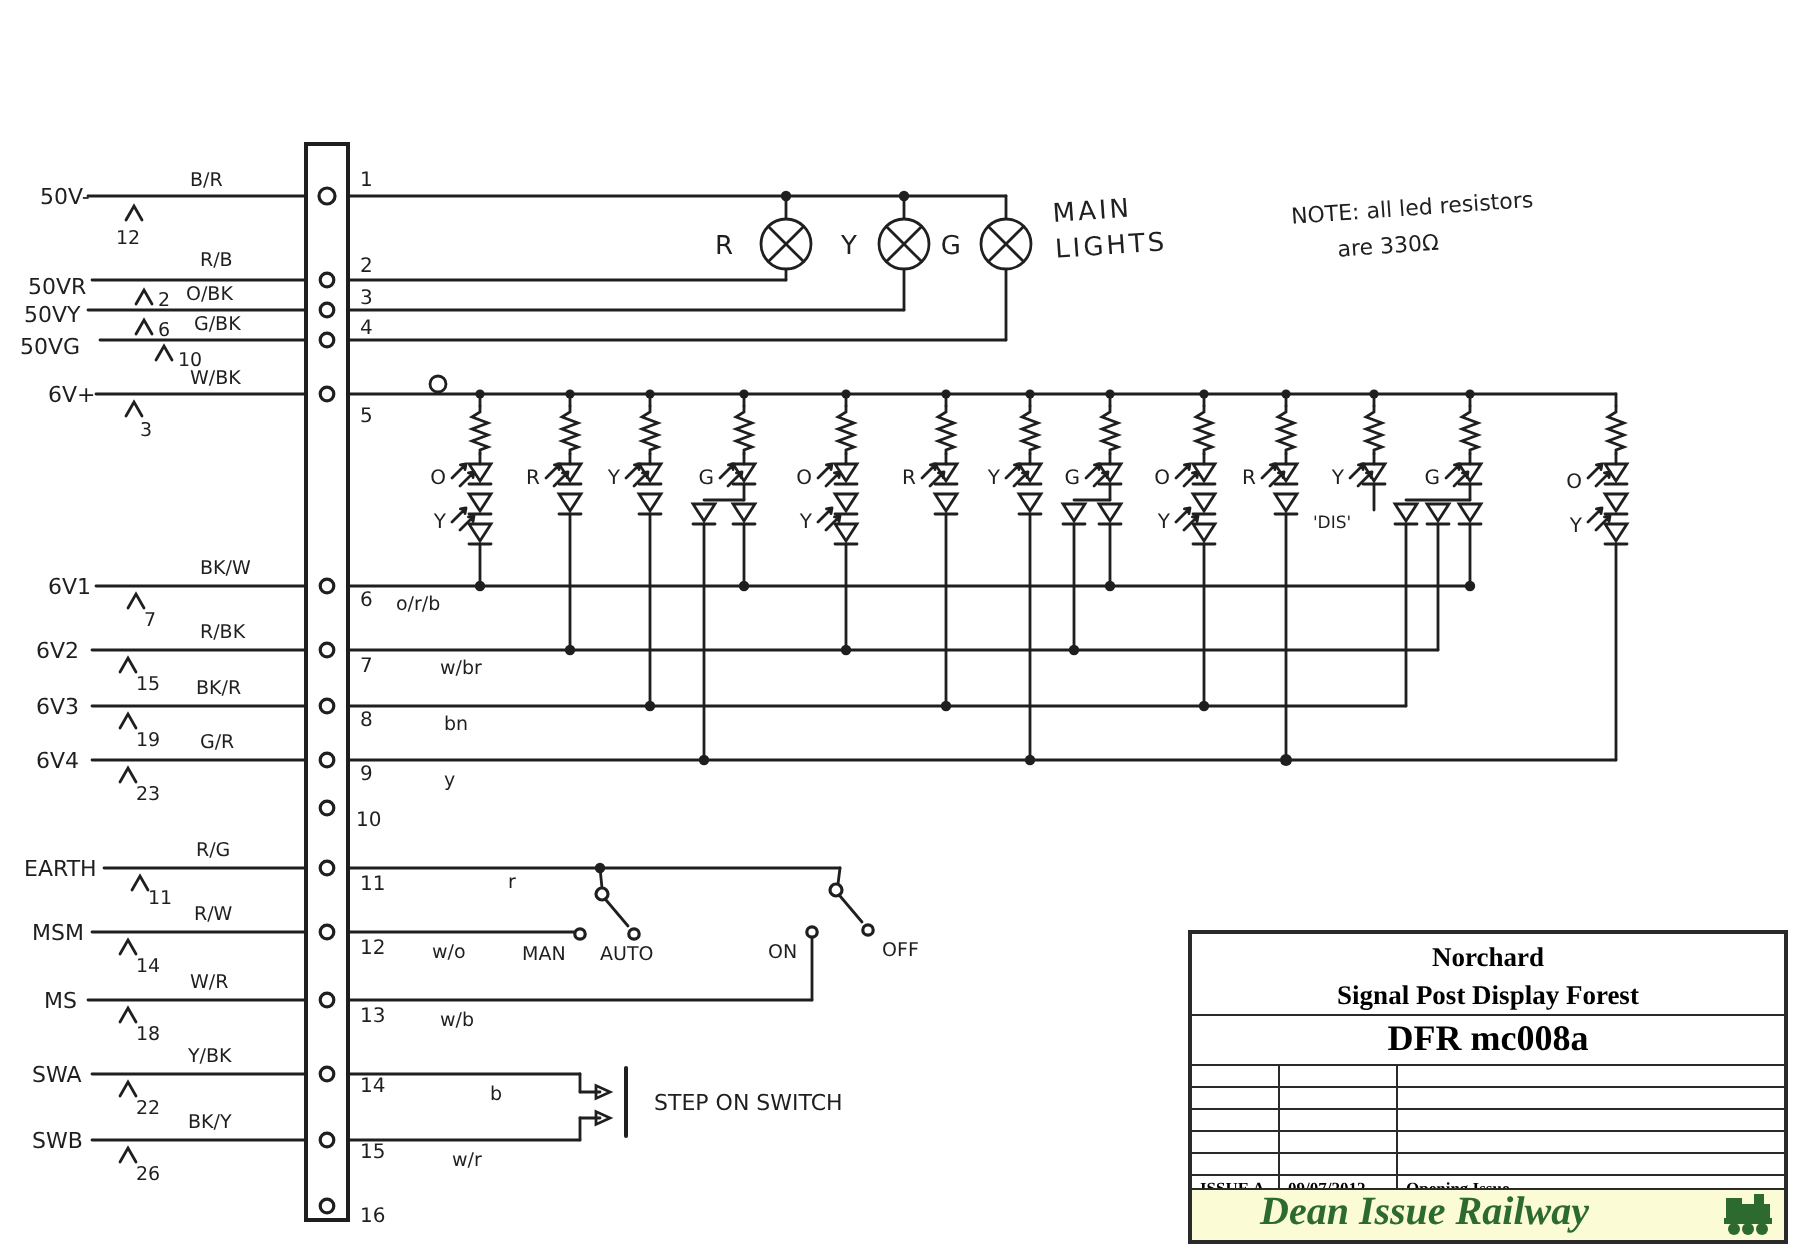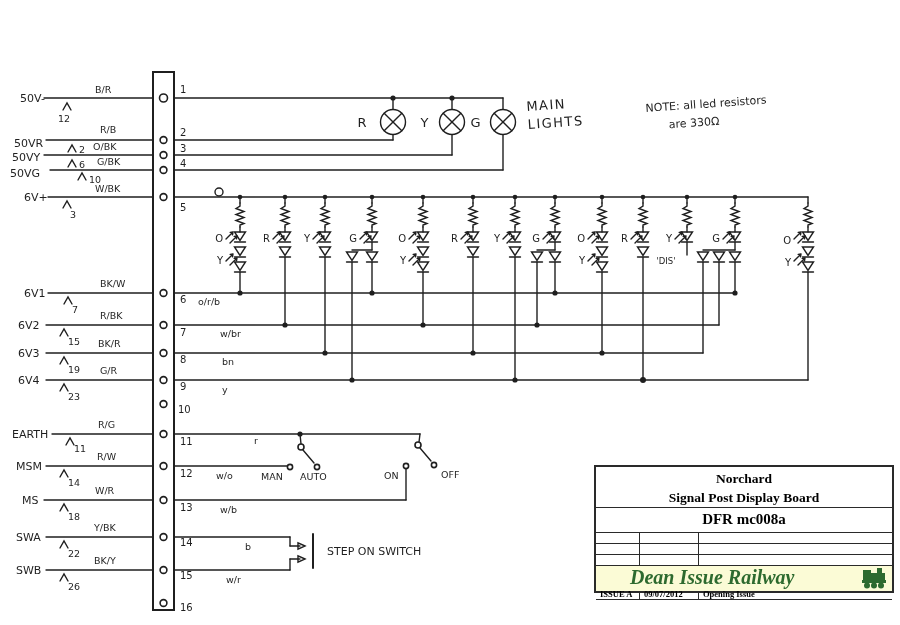--- a/index.html
+++ b/index.html
@@ -9,23 +9,23 @@
   .wires .dot{fill:#1f1f1f;stroke:none;}
   .wires .term{fill:#fff;stroke:#1f1f1f;stroke-width:1.6;}
   .wires .thick{stroke-width:2;}
   svg text{font-family:"DejaVu Sans",sans-serif;fill:#1f1f1f;stroke:none;}
   .t11{font-size:11px;}
   .t10{font-size:10px;}
   .t9{font-size:9.5px;}
   .t8{font-size:8.5px;}
   .big{font-size:13px;letter-spacing:1.5px;}
   
-  .title-block{position:absolute;left:594px;top:465px;width:300px;height:128px;border:2px solid #2a2a2a;box-sizing:border-box;background:#fff;font-family:"Liberation Serif",serif;}
+  .title-block{position:absolute;left:594px;top:465px;width:300px;height:157px;border:2px solid #2a2a2a;box-sizing:border-box;background:#fff;font-family:"Liberation Serif",serif;}
   .tb-head{height:40px;text-align:center;font-weight:bold;font-size:13.5px;line-height:1.4;padding-top:3px;box-sizing:border-box;}
-  .tb-code{height:24px;border-top:1.5px solid #2a2a2a;border-bottom:1.5px solid #2a2a2a;text-align:center;font-weight:bold;font-size:15px;line-height:23px;}
+  .tb-code{height:24px;border-top:1.5px solid #2a2a2a;border-bottom:1.5px solid #2a2a2a;text-align:center;font-weight:bold;font-size:18px;line-height:23px;}
   .tb-grid{display:grid;grid-template-columns:44px 59px 1fr;}
   .tb-grid .c{border-bottom:1px solid #2a2a2a;border-right:1px solid #2a2a2a;height:10px;}
   .tb-grid .c:nth-child(3n){border-right:none;}
   .tb-grid .issue{height:12px;font-weight:bold;font-size:8.5px;line-height:12px;padding-left:4px;box-sizing:border-box;}
   .banner{position:absolute;left:0;bottom:0;width:100%;height:26px;background:#fbfbd6;border-top:1.5px solid #2a2a2a;box-sizing:border-box;}
   .banner-text{position:absolute;left:34px;top:0px;font-family:"Liberation Serif",serif;font-style:italic;font-weight:bold;font-size:20px;color:#2d6a2f;}
   .train{position:absolute;right:5px;bottom:2px;}
 </style>
 </head>
 <body>
@@ -448,21 +448,21 @@
     <text class="t9" x="300" y="480">AUTO</text>
     <text class="t9" x="384" y="479">ON</text>
     <text class="t9" x="441" y="478">OFF</text>
     <text class="t11" x="327" y="555">STEP ON SWITCH</text>
   </g>
 </svg>
 
 <div class="title-block">
   <div class="tb-head">
     <div>Norchard</div>
-    <div>Signal Post Display Board</div>
+    <div>Signal Post Display Forest</div>
   </div>
   <div class="tb-code">DFR mc008a</div>
   <div class="tb-grid">
     <div class="c"></div>
       <div class="c"></div>
       <div class="c"></div>
     <div class="c"></div>
       <div class="c"></div>
       <div class="c"></div>
     <div class="c"></div>

